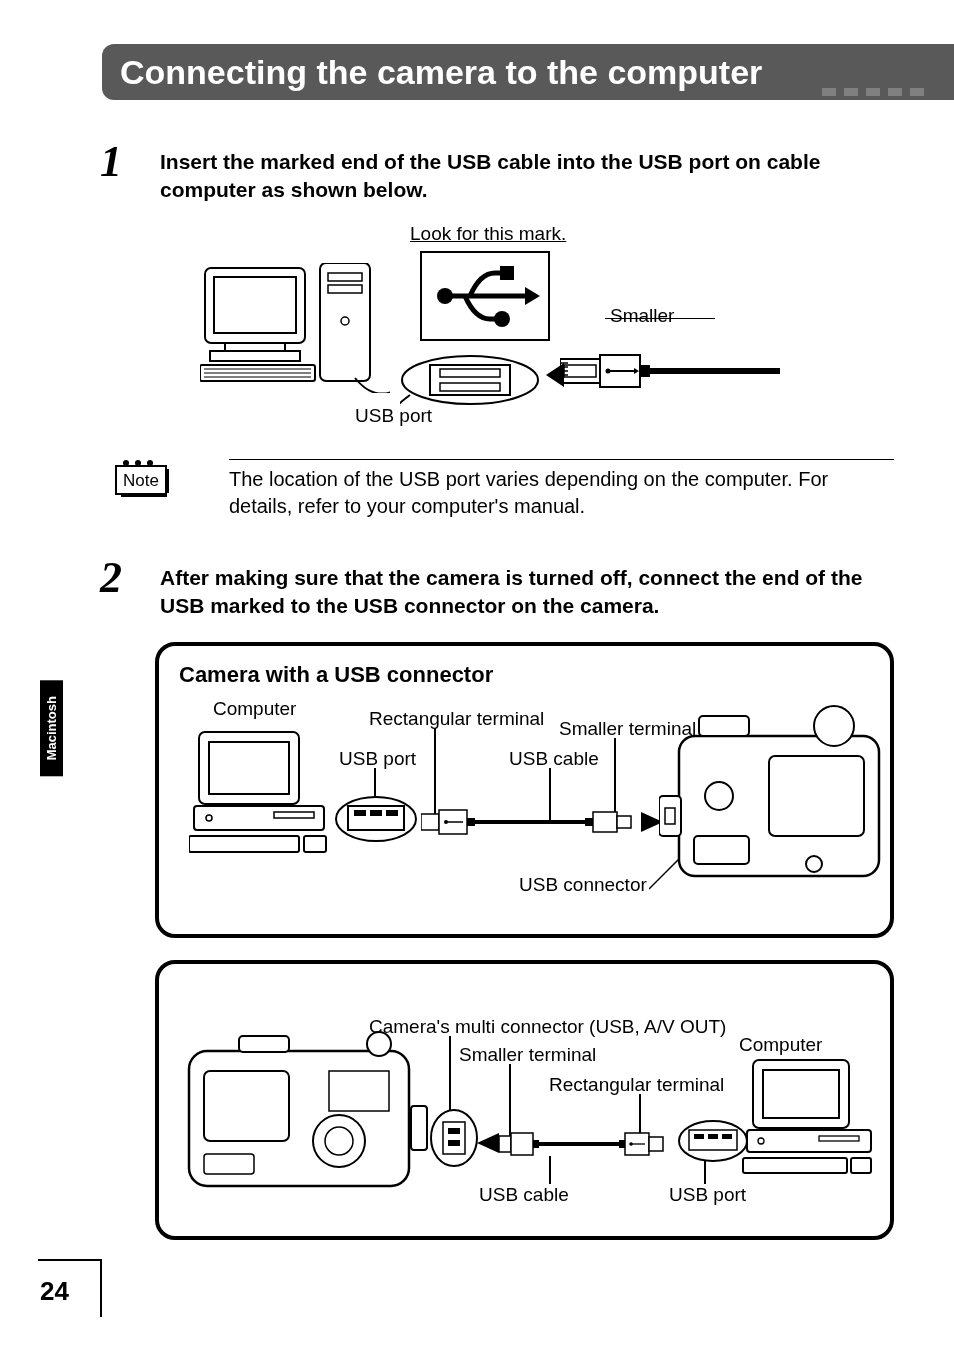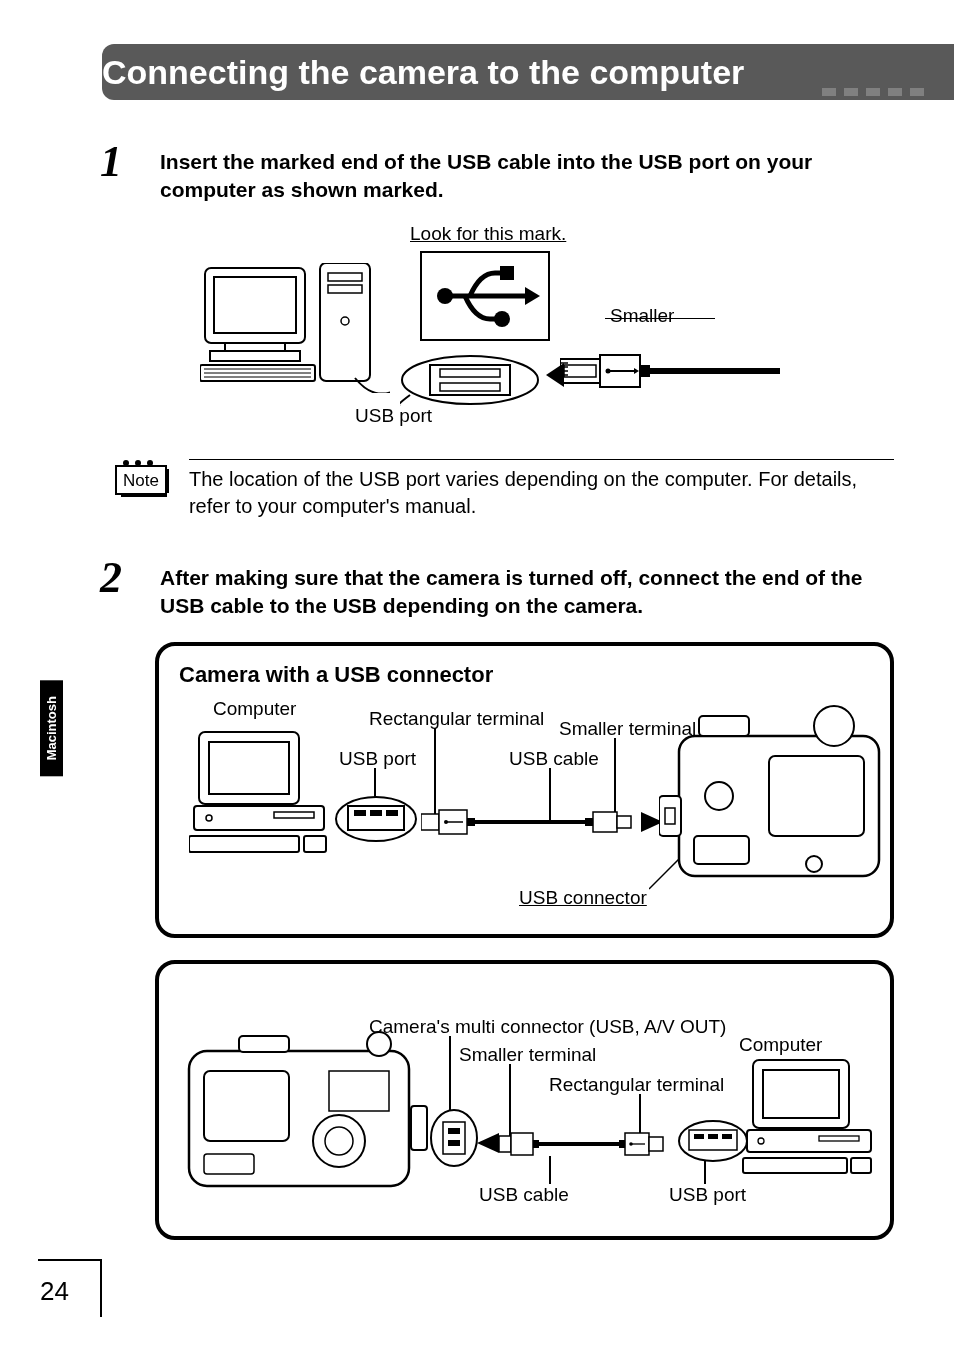--- a/index.html
+++ b/index.html
@@ -15,20 +15,21 @@
     position: absolute;
     top: 44px;
     left: 102px;
     right: 0;
     height: 56px;
     background: #595959;
     border-top-left-radius: 12px;
     border-bottom-left-radius: 12px;
     display: flex;
     align-items: center;
+    padding-left: 18px;
   }
   .header-title {
     color: #fff;
     font-size: 34px;
     font-weight: bold;
   }
   .dotted-marks {
     position: absolute;
     top: 88px;
     right: 30px;
@@ -123,20 +124,21 @@
     top: 100%; left: 4px;
     width: calc(100% - 2px); height: 4px;
     background: #000;
   }
   .note-text {
     flex: 1;
     border-top: 1px solid #000;
     padding-top: 6px;
     font-size: 20px;
     line-height: 1.35;
+    margin-left: 40px;
   }
 
   
   .panel {
     border: 4px solid #000;
     border-radius: 20px;
     padding: 16px 20px 20px 20px;
     margin-top: 22px;
     position: relative;
     overflow: hidden;
@@ -152,21 +154,21 @@
     font-size: 13px; font-weight: bold;
     padding: 16px 4px;
     writing-mode: vertical-rl;
     transform: rotate(180deg);
   }
 
   
   .page-number {
     position: absolute;
     bottom: 38px; left: 40px;
-    font-size: 26px; font-weight: normal;
+    font-size: 26px; font-weight: bold;
   }
   .footer-line {
     position: absolute;
     bottom: 28px; left: 100px;
     width: 2px; height: 58px;
     background: #000;
   }
   .footer-hline {
     position: absolute;
     bottom: 84px; left: 38px;
@@ -194,21 +196,21 @@
     <div class="dot"></div>
 </div>
 
 <div class="side-tab">Macintosh</div>
 
 <div class="content">
 
   <div class="step">
     <div class="step-num">1</div>
     <div class="step-body">
-      <div class="bold">Insert the marked end of the USB cable into the USB port on your computer as shown marked.</div>
+      <div class="bold">Insert the marked end of the USB cable into the USB port on cable computer as shown below.</div>
     </div>
   </div>
 
   <div class="diagram1">
     <div class="look-mark lbl">Look for this mark.</div>
 
     <div class="monitor-tower">
       <svg width="190" height="130" viewBox="0 0 190 130">
 
         <rect x="5" y="5" width="100" height="75" rx="6" fill="#fff" stroke="#000" stroke-width="2"></rect>
@@ -288,33 +290,33 @@
     <div class="note-icon">
       <span>Note</span>
       <span class="shadow"></span><span class="shadow2"></span>
     </div>
     <div class="note-text">The location of the USB port varies depending on the computer. For details, refer to your computer's manual.</div>
   </div>
 
   <div class="step" style="margin-top:36px;">
     <div class="step-num">2</div>
     <div class="step-body">
-      <div class="bold">After making sure that the camera is turned off, connect the end of the USB cable to the USB depending on the camera.</div>
+      <div class="bold">After making sure that the camera is turned off, connect the end of the USB marked to the USB connector on the camera.</div>
     </div>
   </div>
 
   <div class="panel" style="margin-left:55px;">
     <div class="panel-title">Camera with a USB connector</div>
     <div class="panel-body">
       <div class="lbl" style="top:4px; left:34px;">Computer</div>
       <div class="lbl" style="top:14px; left:190px;">Rectangular terminal</div>
       <div class="lbl" style="top:24px; left:380px;">Smaller terminal</div>
       <div class="lbl" style="top:54px; left:160px;">USB port</div>
       <div class="lbl" style="top:54px; left:330px;">USB cable</div>
-      <div class="lbl" style="top:193px; left:340px;text-decoration:underline;">USB connector</div>
+      <div class="lbl" style="top:180px; left:340px;">USB connector</div>
 
       <div class="line" style="top:34px; left:255px; width:1.5px; height:90px;"></div>
       <div class="line" style="top:44px; left:435px; width:1.5px; height:85px;"></div>
       <div class="line" style="top:74px; left:195px; width:1.5px; height:50px;"></div>
       <div class="line" style="top:74px; left:370px; width:1.5px; height:55px;"></div>
       <div class="line" style="top:188px; left:478px; width:1.5px; height:0px;"></div>
       <svg style="position:absolute; top:160px; left:470px;" width="40" height="40">
         <line x1="0" y1="35" x2="35" y2="0" stroke="#000" stroke-width="1.5"></line>
       </svg>
 

